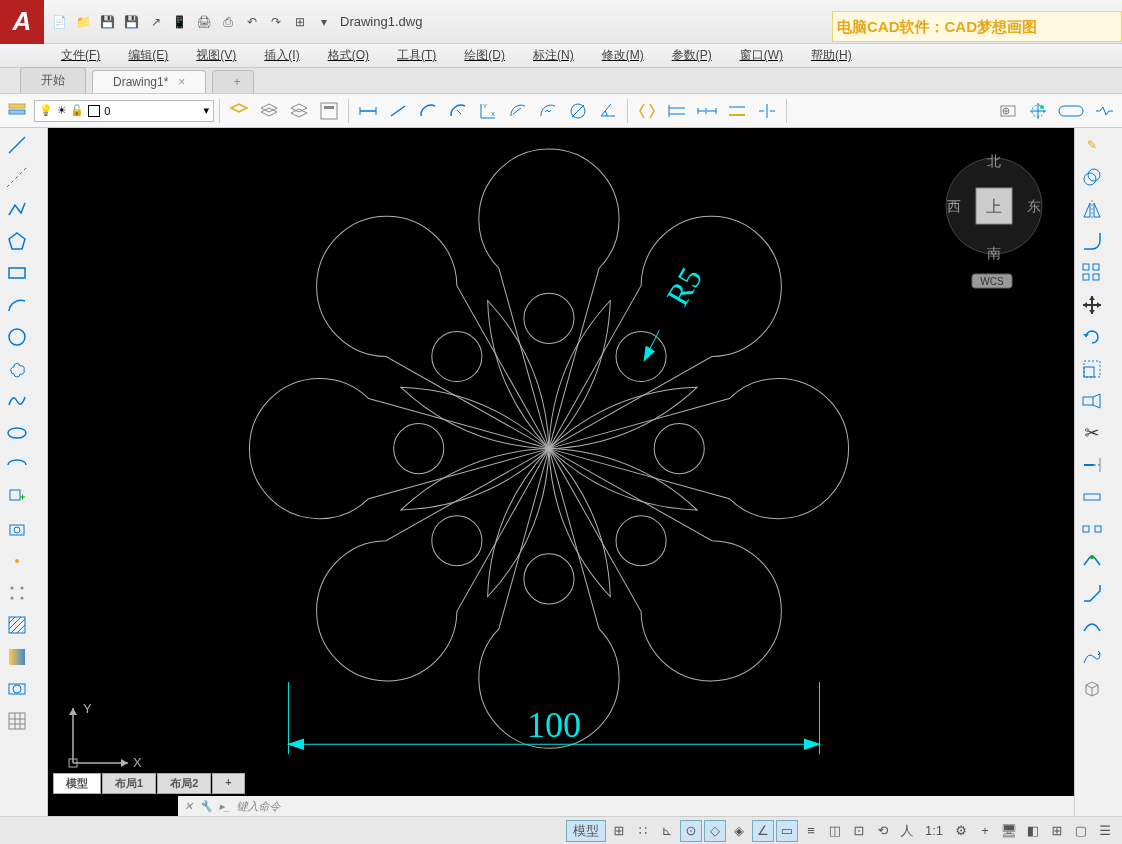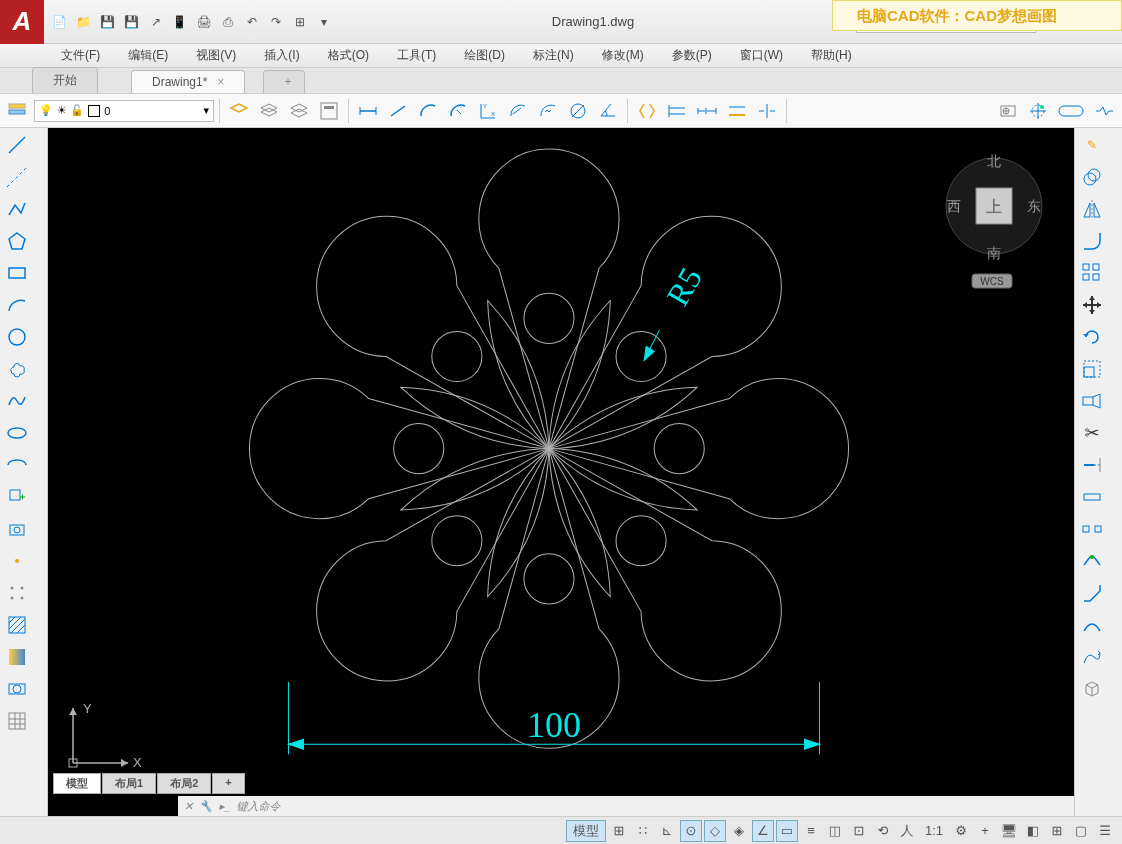--- a/index.html
+++ b/index.html
@@ -1,29 +1,29 @@
 <!DOCTYPE html>
 <html><head>
 <meta charset="utf-8">
 <style>
 * { margin: 0; padding: 0; box-sizing: border-box; }
 body { font-family: "Microsoft YaHei", Arial, sans-serif; font-size: 12px; background: #f0f0f0; width: 1122px; height: 844px; overflow: hidden; position: relative; }
 .titlebar { height: 44px; background: linear-gradient(#f5f5f5,#e8e8e8); display: flex; align-items: center; border-bottom: 1px solid #ccc; }
 .app-icon { width: 44px; height: 44px; background: #b52020; display: flex; align-items: center; justify-content: center; color: #fff; font-size: 26px; font-weight: bold; font-style: italic; }
 .qat { display: flex; gap: 4px; padding: 0 6px; }
 .qat-btn { width: 20px; height: 20px; display: flex; align-items: center; justify-content: center; cursor: pointer; color: #555; }
-.title-center { flex: 1; text-align: center; color: #444; font-size: 13px; }
+.title-center { flex: 1; color: #444; font-size: 13px; }
 .search-box { width: 180px; height: 22px; border: 1px solid #bbb; background: #fff; padding: 0 4px; font-size: 11px; font-style: italic; color: #888; }
 .title-right { display: flex; gap: 6px; align-items: center; padding: 0 10px; }
 .title-right span { color: #555; font-size: 12px; }
-.menubar { height: 24px; display: flex; padding-left: 55px; gap: 16px; align-items: center; background: linear-gradient(#f5f5f5,#e8e8e8); border-bottom: 1px solid #ccc; }
+.menubar { height: 24px; display: flex; padding-left: 55px; gap: 16px; align-items: center; background: linear-gradient(#f5f5f5,#e8e8e8); border-bottom: 1px solid #ccc; text-decoration: underline; }
 .menu-item { color: #444; cursor: pointer; font-size: 12px; padding: 2px 6px; }
-.tabs-row { height: 26px; background: #e5e5e5; display: flex; align-items: end; padding-left: 32px; gap: 16px; border-bottom: 1px solid #ccc; }
+.tabs-row { height: 26px; background: #e5e5e5; display: flex; align-items: end; padding-left: 20px; gap: 4px; border-bottom: 1px solid #ccc; }
 .tab { padding: 4px 20px; background: #ddd; border: 1px solid #bbb; border-bottom: none; border-radius: 4px 4px 0 0; margin-right: 2px; cursor: pointer; color: #555; font-size: 12px; display: flex; gap: 10px; align-items: center; }
-.tab.active { background: #f8f8f8; margin-left: 15px; }
+.tab.active { background: #f8f8f8; }
 .tab-add { width: 24px; text-align: center; color: #888; }
 .ribbon { height: 34px; background: #f8f8f8; border-bottom: 1px solid #ccc; display: flex; align-items: center; padding: 0 4px; gap: 2px; }
 .r-btn { width: 28px; height: 28px; display: flex; align-items: center; justify-content: center; cursor: pointer; border: 1px solid transparent; color: #555; }
 .r-sep { width: 1px; height: 24px; background: #ccc; margin: 0 3px; }
 .layer-combo { width: 180px; height: 22px; border: 1px solid #bbb; background: #fff; display: flex; align-items: center; padding: 0 4px; gap: 4px; font-size: 11px; }
 .main-area { position: absolute; top: 128px; left: 0; right: 0; bottom: 28px; display: flex; }
 .left-toolbar { width: 48px; background: #f0f0f0; border-right: 1px solid #ccc; padding: 2px; display: flex; flex-direction: column; gap: 2px; overflow: hidden; }
 .right-toolbar { width: 48px; background: #f0f0f0; border-left: 1px solid #ccc; padding: 2px; display: flex; flex-direction: column; gap: 2px; overflow: hidden; }
 .tb-btn { width: 30px; height: 30px; display: flex; align-items: center; justify-content: center; cursor: pointer; border: 1px solid transparent; color: #0078d7; }
 .canvas-wrap { flex: 1; position: relative; background: #000; }
@@ -31,21 +31,21 @@
 .viewcube { position: absolute; top: 8px; right: 20px; width: 120px; height: 130px; }
 .ucs-axis { position: absolute; bottom: 40px; left: 15px; }
 .layout-tabs { position: absolute; bottom: 22px; left: 5px; display: flex; gap: 1px; }
 .layout-tab { padding: 2px 12px; background: #ddd; border: 1px solid #aaa; font-size: 11px; cursor: pointer; color: #555; font-weight: bold; }
 .layout-tab.active { background: #fff; font-weight: bold; }
 .cmd-line { position: absolute; bottom: 0; left: 130px; right: 0; height: 20px; background: #f0f0f0; display: flex; align-items: center; gap: 6px; padding: 0 6px; font-size: 11px; color: #888; font-style: italic; }
 .statusbar { position: absolute; bottom: 0; left: 0; right: 0; height: 28px; background: #e8e8e8; border-top: 1px solid #ccc; display: flex; align-items: center; padding: 0 6px; gap: 3px; }
 .sb-right { margin-left: auto; display: flex; gap: 2px; align-items: center; }
 .sb-btn { width: 22px; height: 22px; display: flex; align-items: center; justify-content: center; cursor: pointer; color: #555; font-size: 13px; border: 1px solid transparent; }
 .sb-btn.on { background: #cde4f7; border-color: #7ab; }
-.watermark { position: absolute; top: 0; right: 0; width: 290px; background: #fef9e0; border: 1px solid #e6d870; padding: 4px 24px; font-size: 15px; color: #e6a817; font-weight: bold; z-index: 100; line-height: 1.4; }
+.watermark { position: absolute; top: 11px; right: 0; width: 290px; background: #fef9e0; border: 1px solid #e6d870; padding: 4px 4px; font-size: 15px; color: #e6a817; font-weight: bold; z-index: 100; line-height: 1.4; }
 svg { overflow: visible; }
 .ribbon-right { margin-left: auto; display: flex; gap: 2px; }
 </style>
 </head>
 <body>
 
 <div class="watermark">
   <div>电脑CAD软件：CAD梦想画图</div>
 </div>
 

